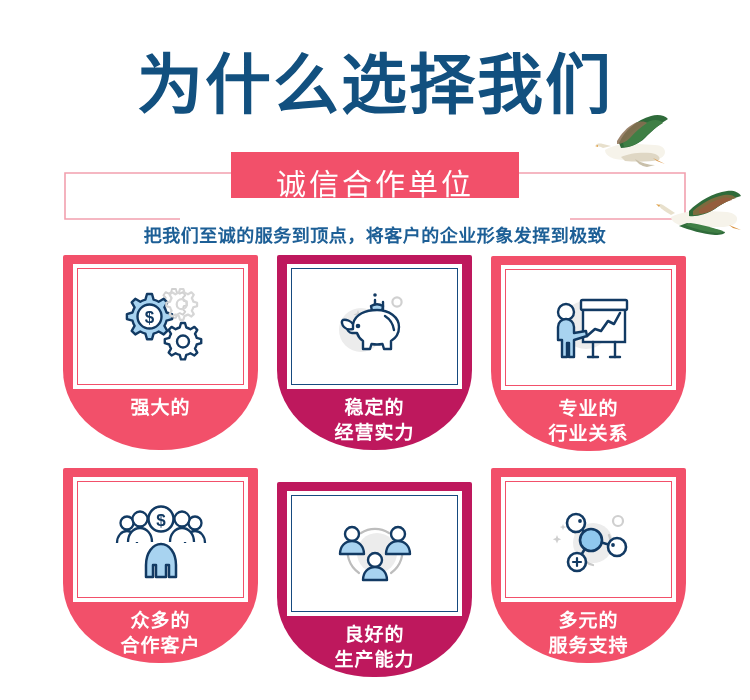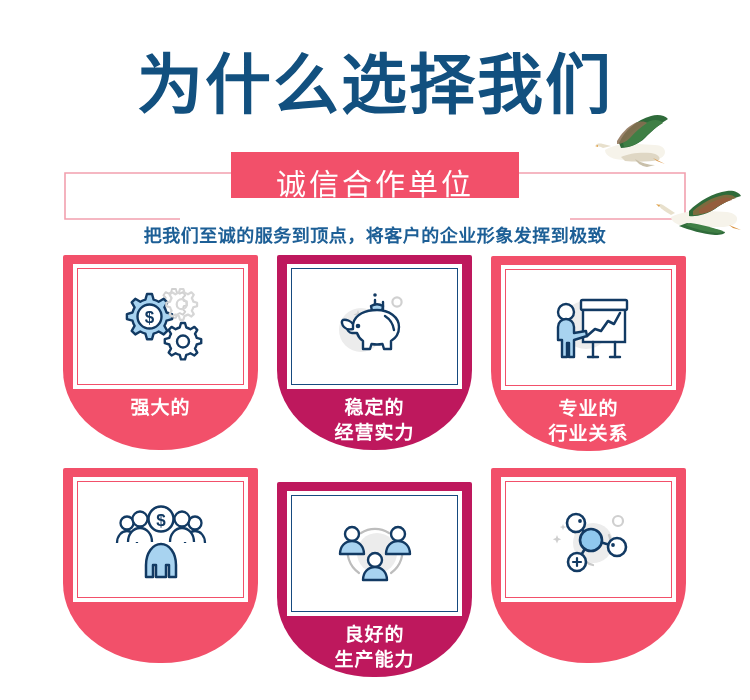--- a/index.html
+++ b/index.html
@@ -280,20 +280,24 @@
                   <circle cx="69" cy="20" r="7.5"></circle>
                   <path d="M57 43 c0 -8 5.3 -14 12 -14 c6.7 0 12 6 12 14"></path>
                 </g>
                 <circle cx="48" cy="20" r="12.5" fill="#ffffff" stroke="#123a63" stroke-width="2.5"></circle>
                 <text x="48" y="27" text-anchor="middle" font-family="'Liberation Sans',sans-serif" font-size="17" font-weight="bold" fill="#123a63">$</text>
                 <path d="M33 66 c0 -12 6.7 -21 15 -21 c8.3 0 15 9 15 21 l0 12 l-7 0 l0 -12 l-3 0 l0 12 l-10 0 l0 -12 l-3 0 l0 12 l-7 0 Z" fill="#a8d3f0" stroke="#123a63" stroke-width="2.5" stroke-linejoin="round"></path>
               </svg>
             </span>
           </div>
         </div>
+        <div class="card-label">
+          <span>众多的</span>
+          <span class="l2">合作客户</span>
+        </div>
       </div>
     </div>
 
     <div class="card c4">
       <div class="shield blue">
         <div class="panel">
           <div class="panel-inner">
             <span class="icon-wrap">
               <svg viewBox="0 0 96 82" xmlns="http://www.w3.org/2000/svg">
                 <circle cx="50" cy="40" r="20" fill="#ececec"></circle>
@@ -350,17 +354,21 @@
                 </g>
                 <circle cx="77" cy="22" r="5" fill="none" stroke="#cfcfcf" stroke-width="2.2"></circle>
                 <g fill="#cfcfcf">
                   <path d="M16 36 l1.2 3 l3 1.2 l-3 1.2 l-1.2 3 l-1.2 -3 l-3 -1.2 l3 -1.2 Z"></path>
                   <path d="M22 25 l0.9 2.2 l2.2 0.9 l-2.2 0.9 l-0.9 2.2 l-0.9 -2.2 l-2.2 -0.9 l2.2 -0.9 Z"></path>
                 </g>
               </svg>
             </span>
           </div>
         </div>
+        <div class="card-label">
+          <span>多元的</span>
+          <span class="l2">服务支持</span>
+        </div>
       </div>
     </div>
 
   </div>
 </div>
 
 </body></html>

